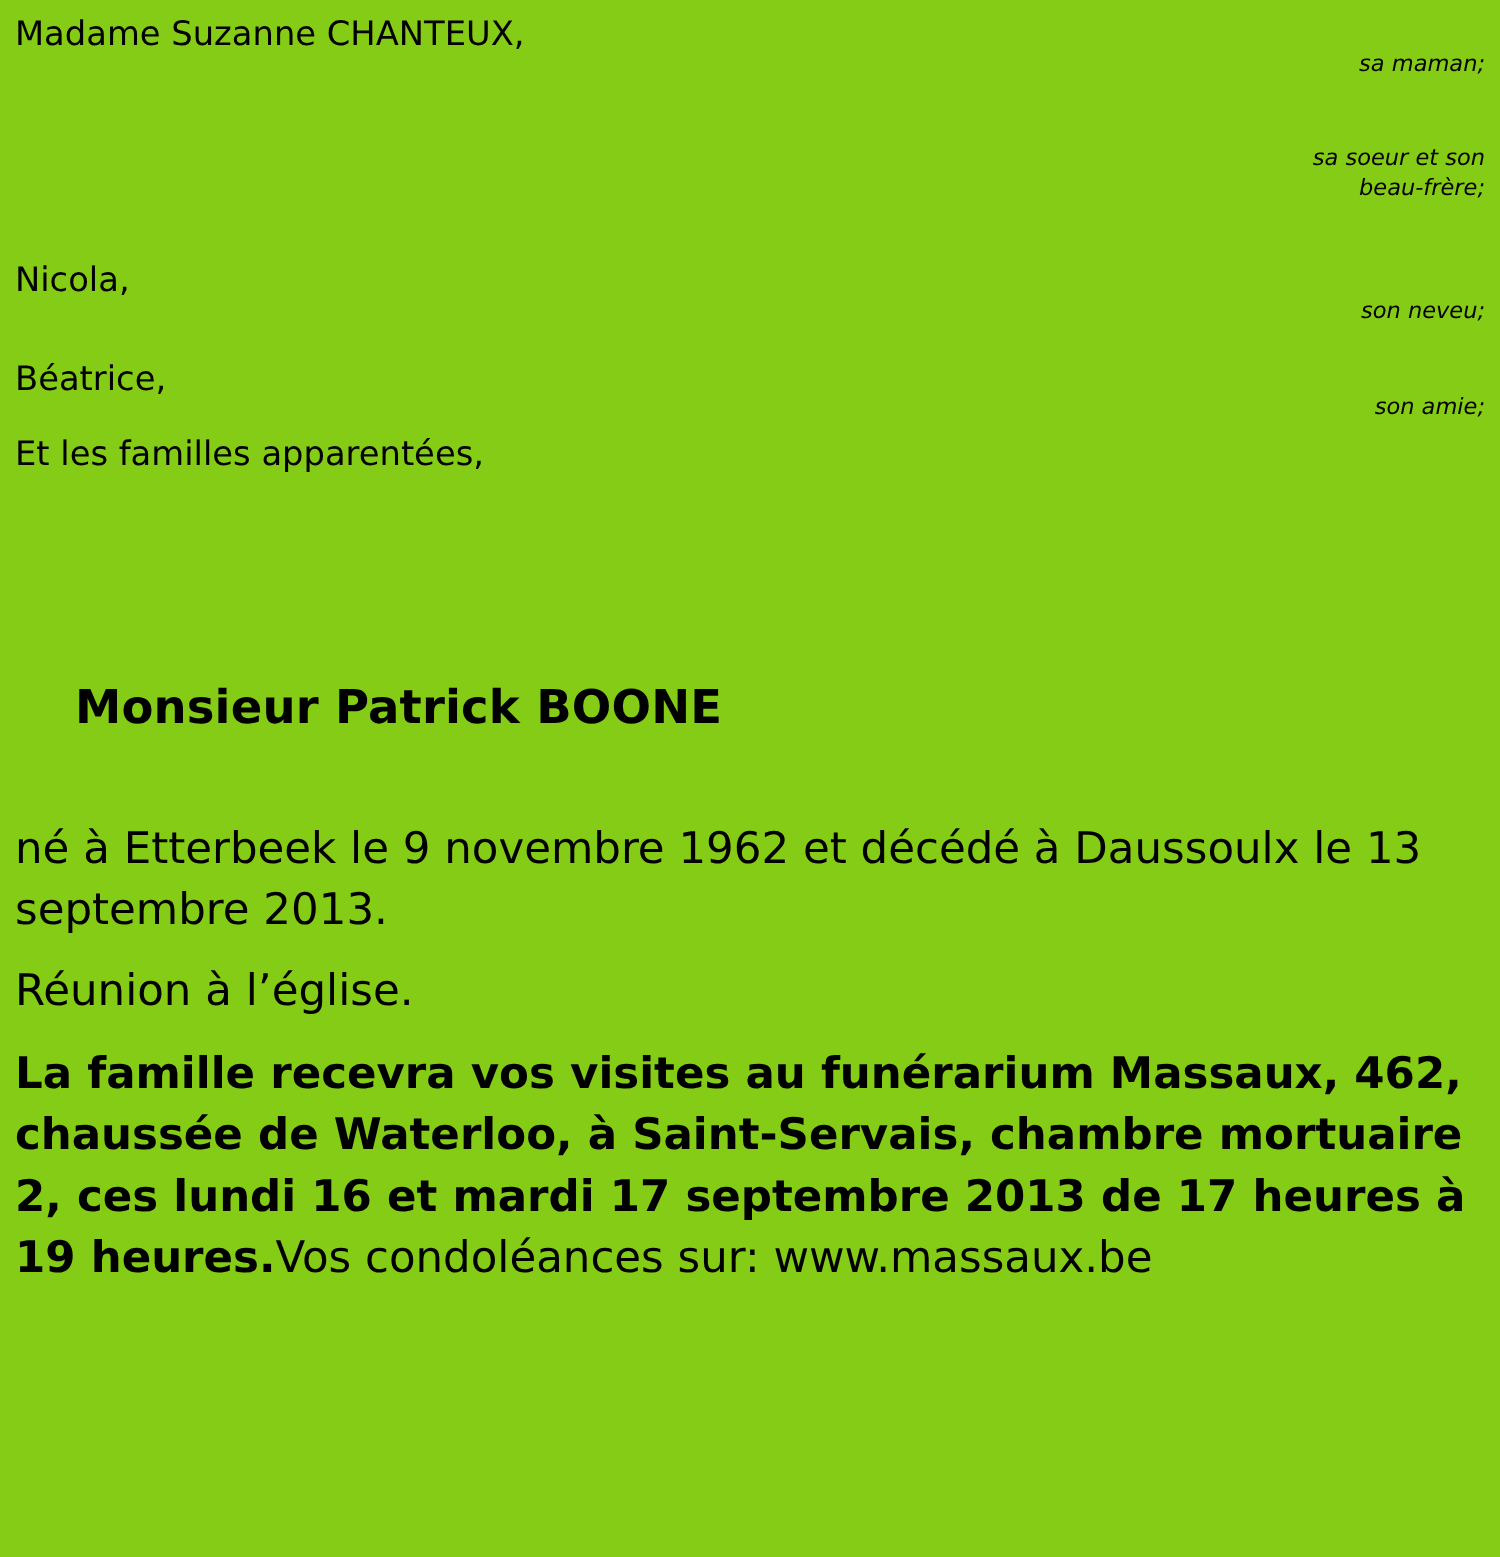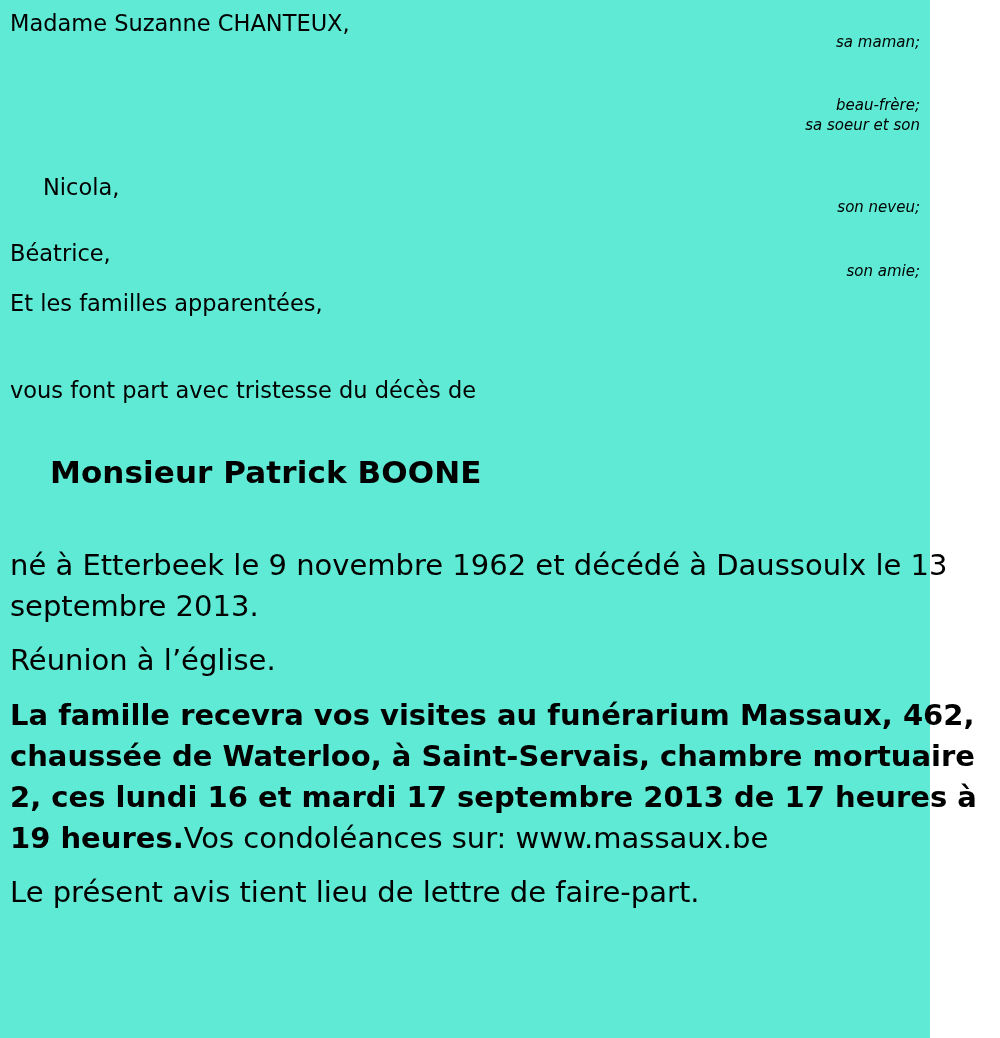--- a/index.html
+++ b/index.html
@@ -11,25 +11,25 @@
   body {
     width: 1000px;
     height: 1038px;
     font-family: "DejaVu Sans", "Liberation Sans", sans-serif;
     color: #000000;
     overflow: hidden;
   }
 
   .page {
     position: relative;
-    width: 930px;
+    width: 1000px;
     height: 1038px;
     box-sizing: border-box;
     padding: 0 10px 0 10px;
-    background: #5eead4;
+    background: #84cc16;
   }
 
   
   .family-block {
     position: relative;
     padding-top: 12px;
   }
 
   .family-name {
     font-size: 22.5px;
@@ -44,21 +44,21 @@
     line-height: 1.32;
     text-align: right;
     color: #000000;
   }
 
   
   .abs { position: absolute; }
 
   .n1 { top: 12px;  left: 0; }
   .n2 { top: 76px;  left: 0; }
-  .n3 { top: 176px; left: 0; margin-left: 33px; }
+  .n3 { top: 176px; left: 0; }
   .n4 { top: 242px; left: 0; }
   .n5 { top: 292px; left: 0; }
 
   .r1 { top: 33px;  right: 0; width: 640px; }
   .r2 { top: 96px;  right: 0; width: 640px; }
   .r3 { top: 198px; right: 0; width: 640px; }
   .r4 { top: 262px; right: 0; width: 640px; }
 
   
   .lead {
@@ -106,44 +106,42 @@
 <body>
 
 <div class="page">
 
   <div class="family-block">
 
     <div class="family-name abs n1">Madame Suzanne CHANTEUX,</div>
     <div class="relation abs r1">sa maman;</div>
 
     <div class="relation abs r2">
+      <div>sa soeur et son</div>
       <div>beau-frère;</div>
-      <div>sa soeur et son</div>
     </div>
 
     <div class="family-name abs n3">Nicola,</div>
     <div class="relation abs r3">son neveu;</div>
 
     <div class="family-name abs n4">Béatrice,</div>
     <div class="relation abs r4">son amie;</div>
 
     <div class="family-name abs n5">Et les familles apparentées,</div>
   </div>
 
-  <div class="lead">vous font part avec tristesse du décès de</div>
 
   <div class="deceased">Monsieur Patrick BOONE</div>
 
   <div class="body-wrap">
 
     <p class="para">né à Etterbeek le 9 novembre 1962 et décédé à Daussoulx le 13 septembre 2013.</p>
 
 
     <p class="para">Réunion à l’église.</p>
 
     <p class="para">
       <span class="bold">La famille recevra vos visites au funérarium Massaux, 462, chaussée de Waterloo, à Saint-Servais, chambre mortuaire 2, ces lundi 16 et mardi 17 septembre 2013 de 17 heures à 19 heures.</span><span>Vos condoléances sur: www.massaux.be</span>
     </p>
 
-    <p class="para">Le présent avis tient lieu de lettre de faire-part.</p>
   </div>
 
 </div>
 
 </body></html>

